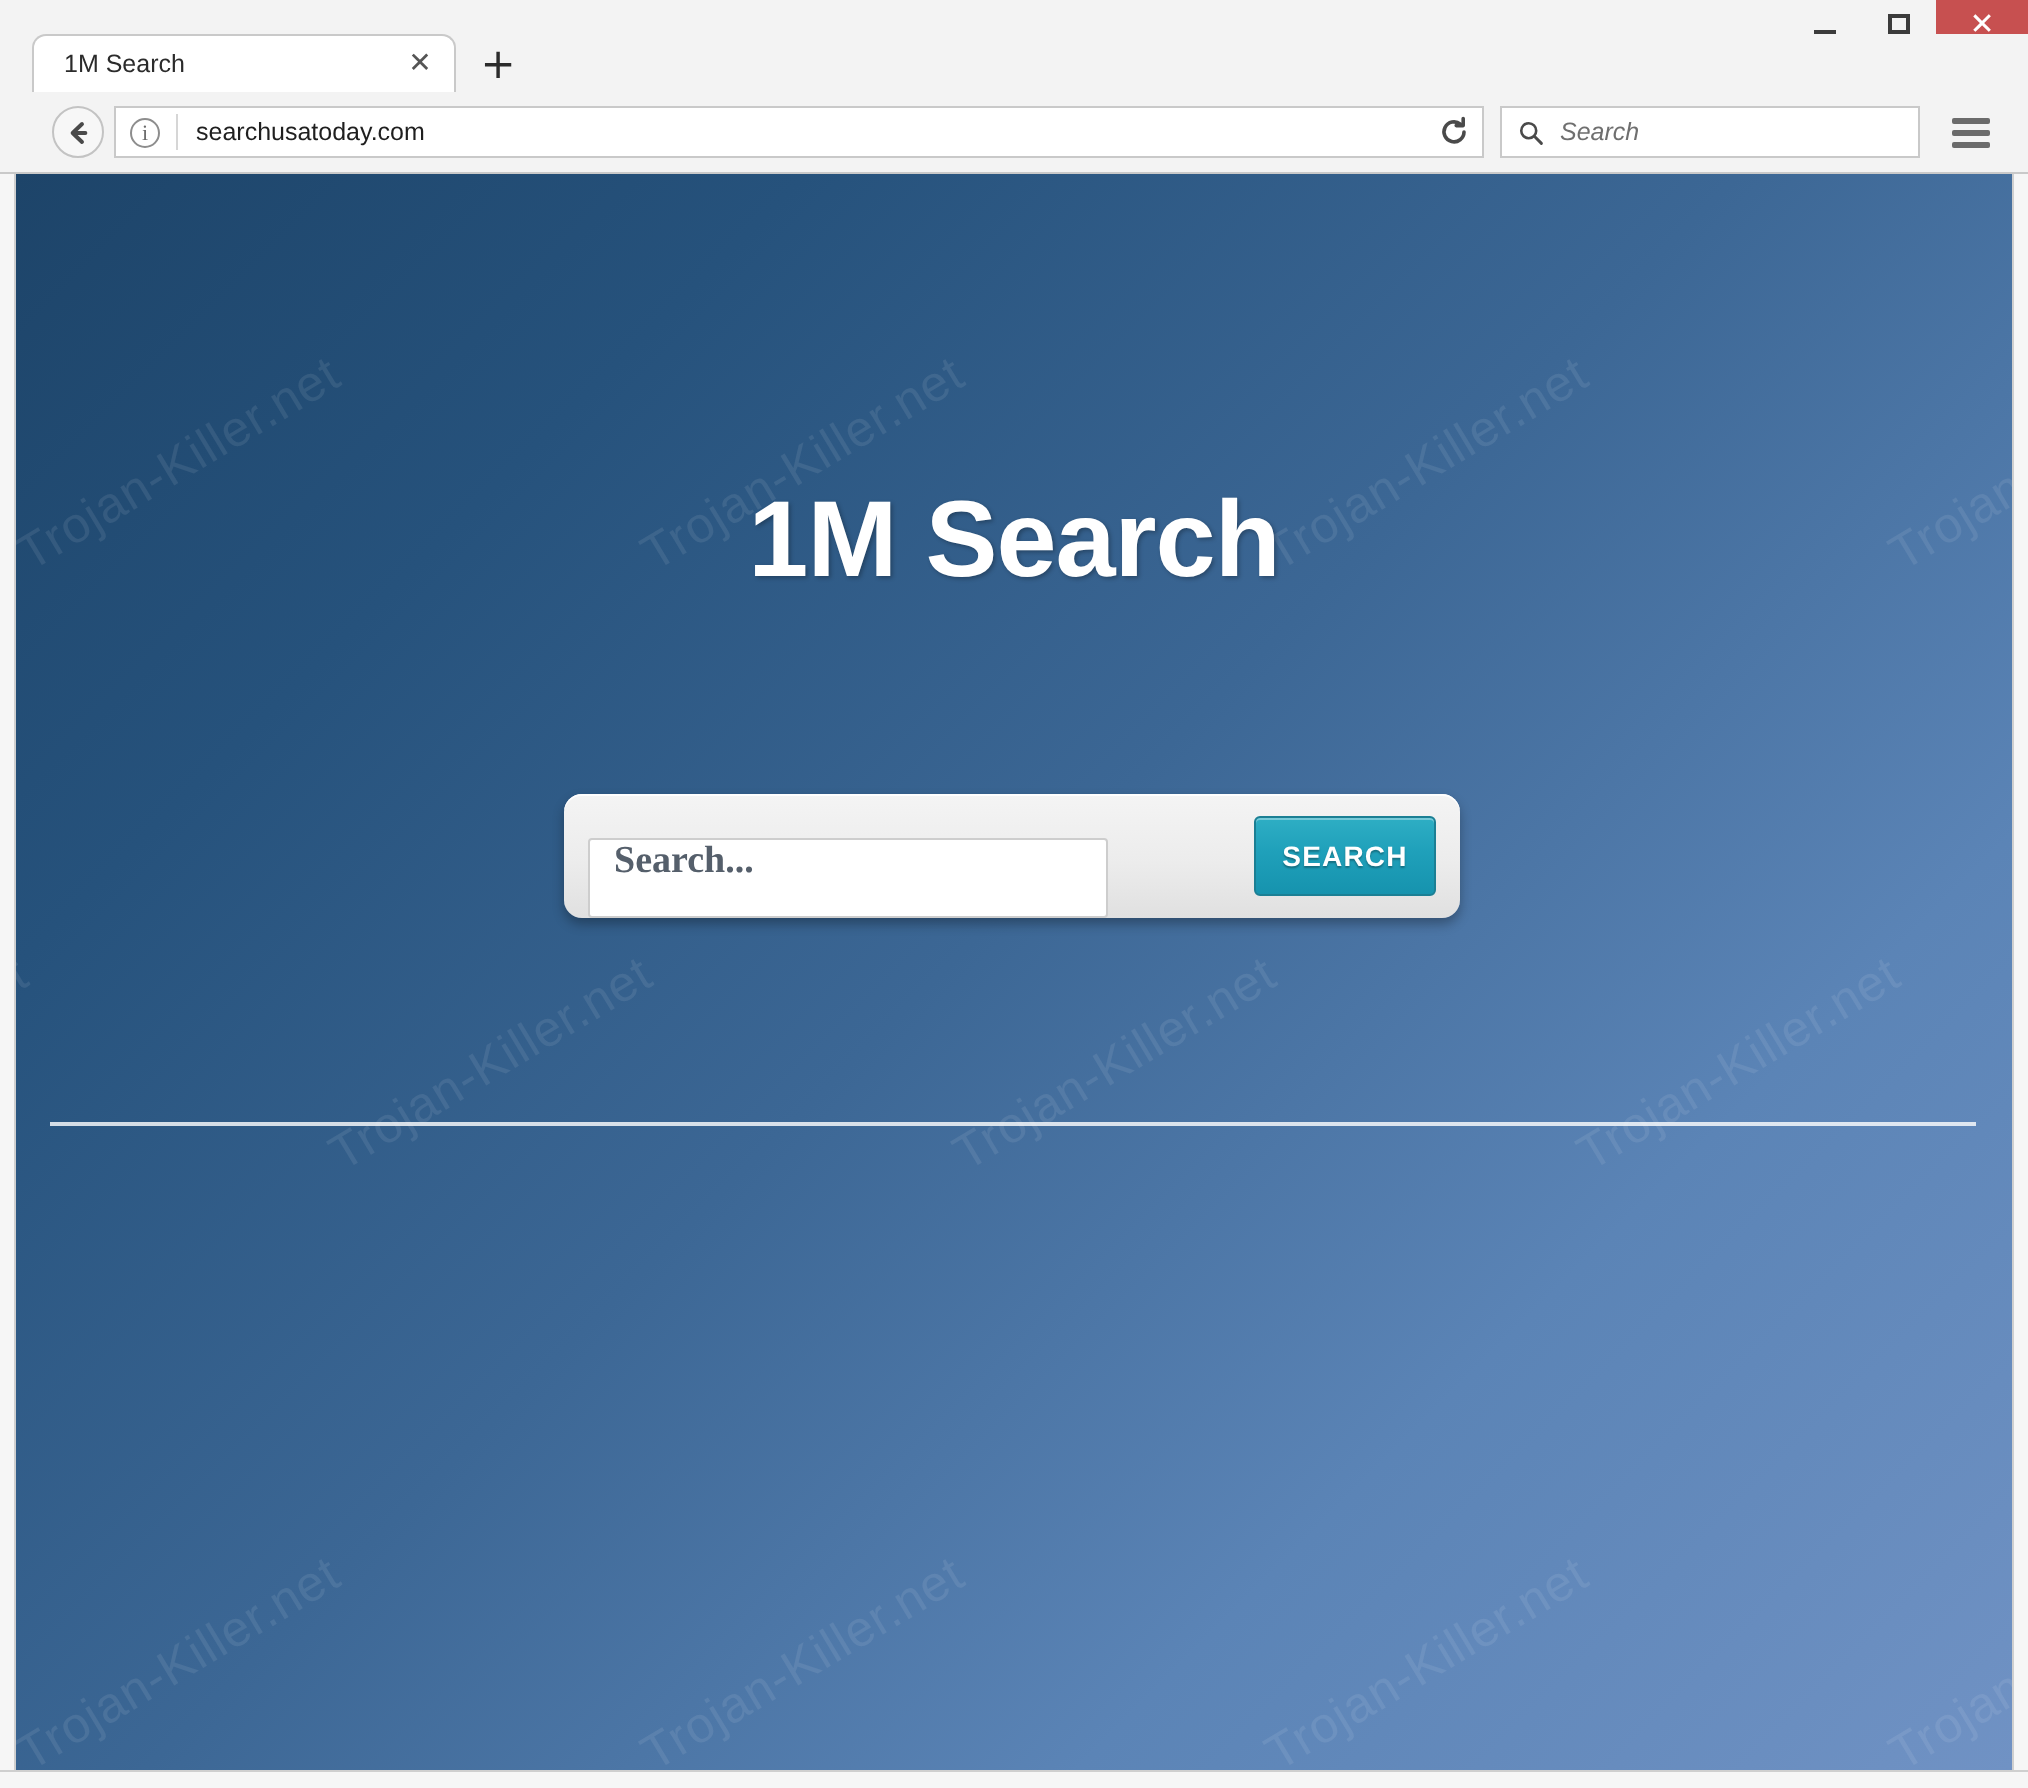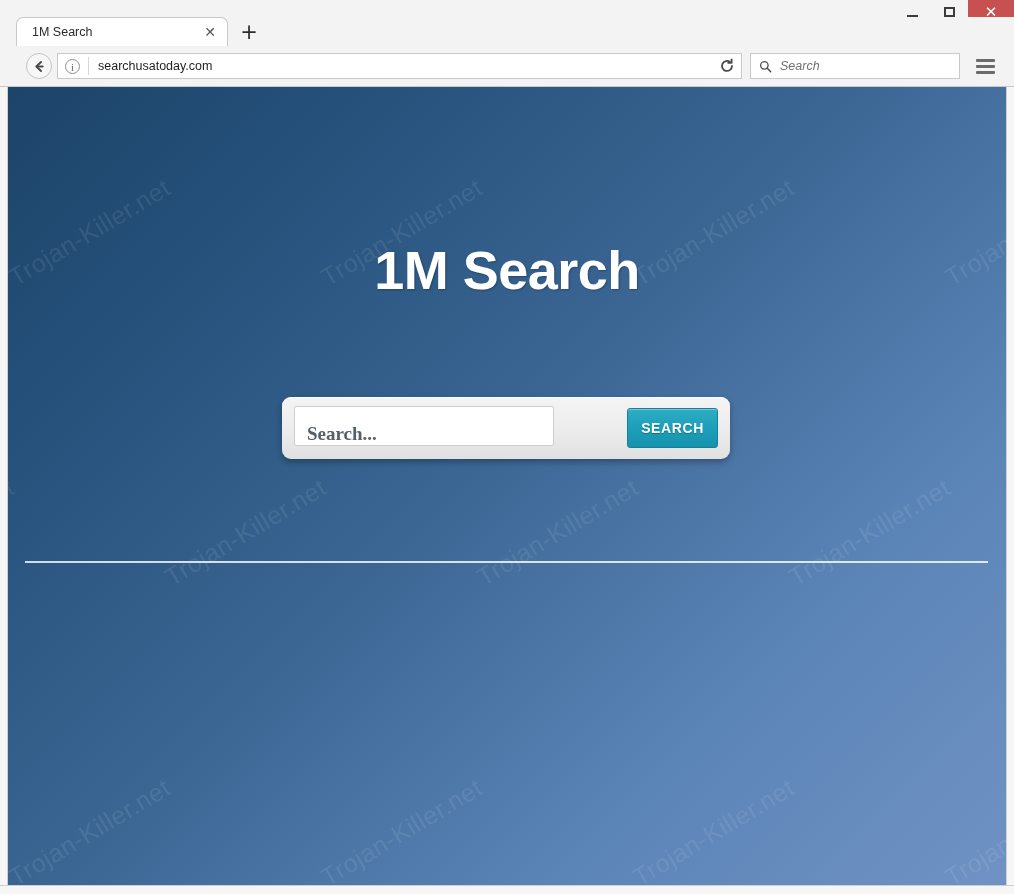--- a/index.html
+++ b/index.html
@@ -313,29 +313,29 @@
     width: 448px;
     height: 62px;
     background: linear-gradient(to bottom, #f4f4f4 0%, #ececec 55%, #e0e0e0 100%);
     border-radius: 9px;
     box-shadow: 0 3px 6px rgba(0,0,0,0.30), inset 0 1px 0 rgba(255,255,255,0.9);
     box-sizing: border-box;
   }
   .search-input {
     position: absolute;
     left: 12px;
-    top: 9px;
+    top: 22px;
     width: 260px;
     height: 40px;
     background: #ffffff;
     border: 1px solid #cdcdcd;
     border-radius: 2px;
     box-sizing: border-box;
     display: flex;
-    align-items: flex-end;
+    align-items: flex-start;
     cursor: text;
   }
   .search-input-ph {
     margin-left: 12px;
     font-size: 19px;
     font-weight: bold;
     color: #555f6b;
     font-family: "Liberation Serif", serif;
   }
   .search-submit {

